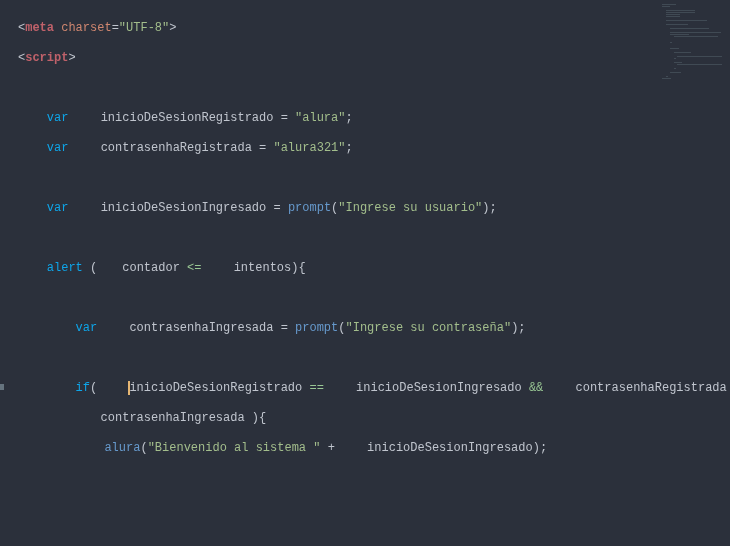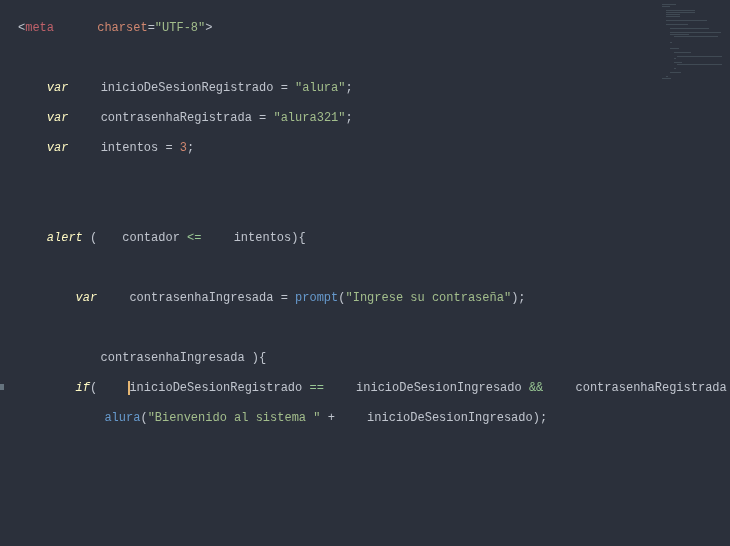--- a/index.html
+++ b/index.html
@@ -24,24 +24,24 @@
     width:4px; height:6px;
     background:#65737e;
   }
   .editor {
     padding:6px 0 0 18px;
     line-height:15px;
     white-space:pre;
   }
   .line { display:block; height:15px; }
   
-  .tag    { color:#bf616a; }  
-  .attr   { color:#d08770;margin-left:36px; }  
+  .tag    { color:#bf616a;font-weight:bold; }  
+  .attr   { color:#d08770; }  
   .punc   { color:#c0c5ce; }  
-  .kw     { color:#fef9c3;font-style:italic; }  
+  .kw     { color:#0ea5e9; }  
   .ident  { color:#c0c5ce;margin-left:25px; }
   .op     { color:#c0c5ce; }
   .opcmp  { color:#99c794; }  
   .str    { color:#a3be8c; }
   .num    { color:#d08770; }
   .fn     { color:#6699cc; }
   .cursor {
     position:absolute;
     left:128px;
     top:calc(6px + 15px*25);
@@ -62,32 +62,33 @@
 </style>
 </head>
 <body>
 
 <div class="gutter">
   <div class="indent-marker"></div>
 </div>
 
 <div class="editor">
 <span class="line"><span class="punc">&lt;</span><span class="tag">meta</span> <span class="attr">charset</span><span class="punc">=</span><span class="str">"UTF-8"</span><span class="punc">&gt;</span></span>
+<span class="line"><span class="punc">&lt;</span><span class="tag">script</span><span class="punc">&gt;</span></span>
 <span class="line"> </span>
 <span class="line">    <span class="kw">var</span> <span class="ident">inicioDeSesionRegistrado</span> <span class="op">=</span> <span class="str">"alura"</span><span class="punc">;</span></span>
 <span class="line">    <span class="kw">var</span> <span class="ident">contrasenhaRegistrada</span> <span class="op">=</span> <span class="str">"alura321"</span><span class="punc">;</span></span>
-<span class="line">    <span class="kw">var</span> <span class="ident">intentos</span> <span class="op">=</span> <span class="num">3</span><span class="punc">;</span></span>
 <span class="line"> </span>
+<span class="line">    <span class="kw">var</span> <span class="ident">inicioDeSesionIngresado</span> <span class="op">=</span> <span class="fn">prompt</span><span class="punc">(</span><span class="str">"Ingrese su usuario"</span><span class="punc">);</span></span>
 <span class="line"> </span>
 <span class="line">    <span class="kw">alert</span> <span class="punc">(</span><span class="ident">contador</span> <span class="opcmp">&lt;=</span> <span class="ident">intentos</span><span class="punc">){</span></span>
 <span class="line"> </span>
 <span class="line">        <span class="kw">var</span> <span class="ident">contrasenhaIngresada</span> <span class="op">=</span> <span class="fn">prompt</span><span class="punc">(</span><span class="str">"Ingrese su contraseña"</span><span class="punc">);</span></span>
 <span class="line"> </span>
+<span class="line">        <span class="kw">if</span><span class="punc">(</span> <span class="ident">inicioDeSesionRegistrado</span> <span class="opcmp">==</span> <span class="ident">inicioDeSesionIngresado</span> <span class="opcmp">&amp;&amp;</span> <span class="ident">contrasenhaRegistrada</span> <span class="opcmp">==</span></span>
 <span class="line">        <span class="ident">contrasenhaIngresada</span> <span class="punc">){</span></span>
-<span class="line">        <span class="kw">if</span><span class="punc">(</span> <span class="ident">inicioDeSesionRegistrado</span> <span class="opcmp">==</span> <span class="ident">inicioDeSesionIngresado</span> <span class="opcmp">&amp;&amp;</span> <span class="ident">contrasenhaRegistrada</span> <span class="opcmp">==</span></span>
 <span class="line">            <span class="fn">alura</span><span class="punc">(</span><span class="str">"Bienvenido al sistema "</span> <span class="op">+</span> <span class="ident">inicioDeSesionIngresado</span><span class="punc">);</span></span>
 <span class="line"> </span>
 
 
 
 
 
 
 
 

